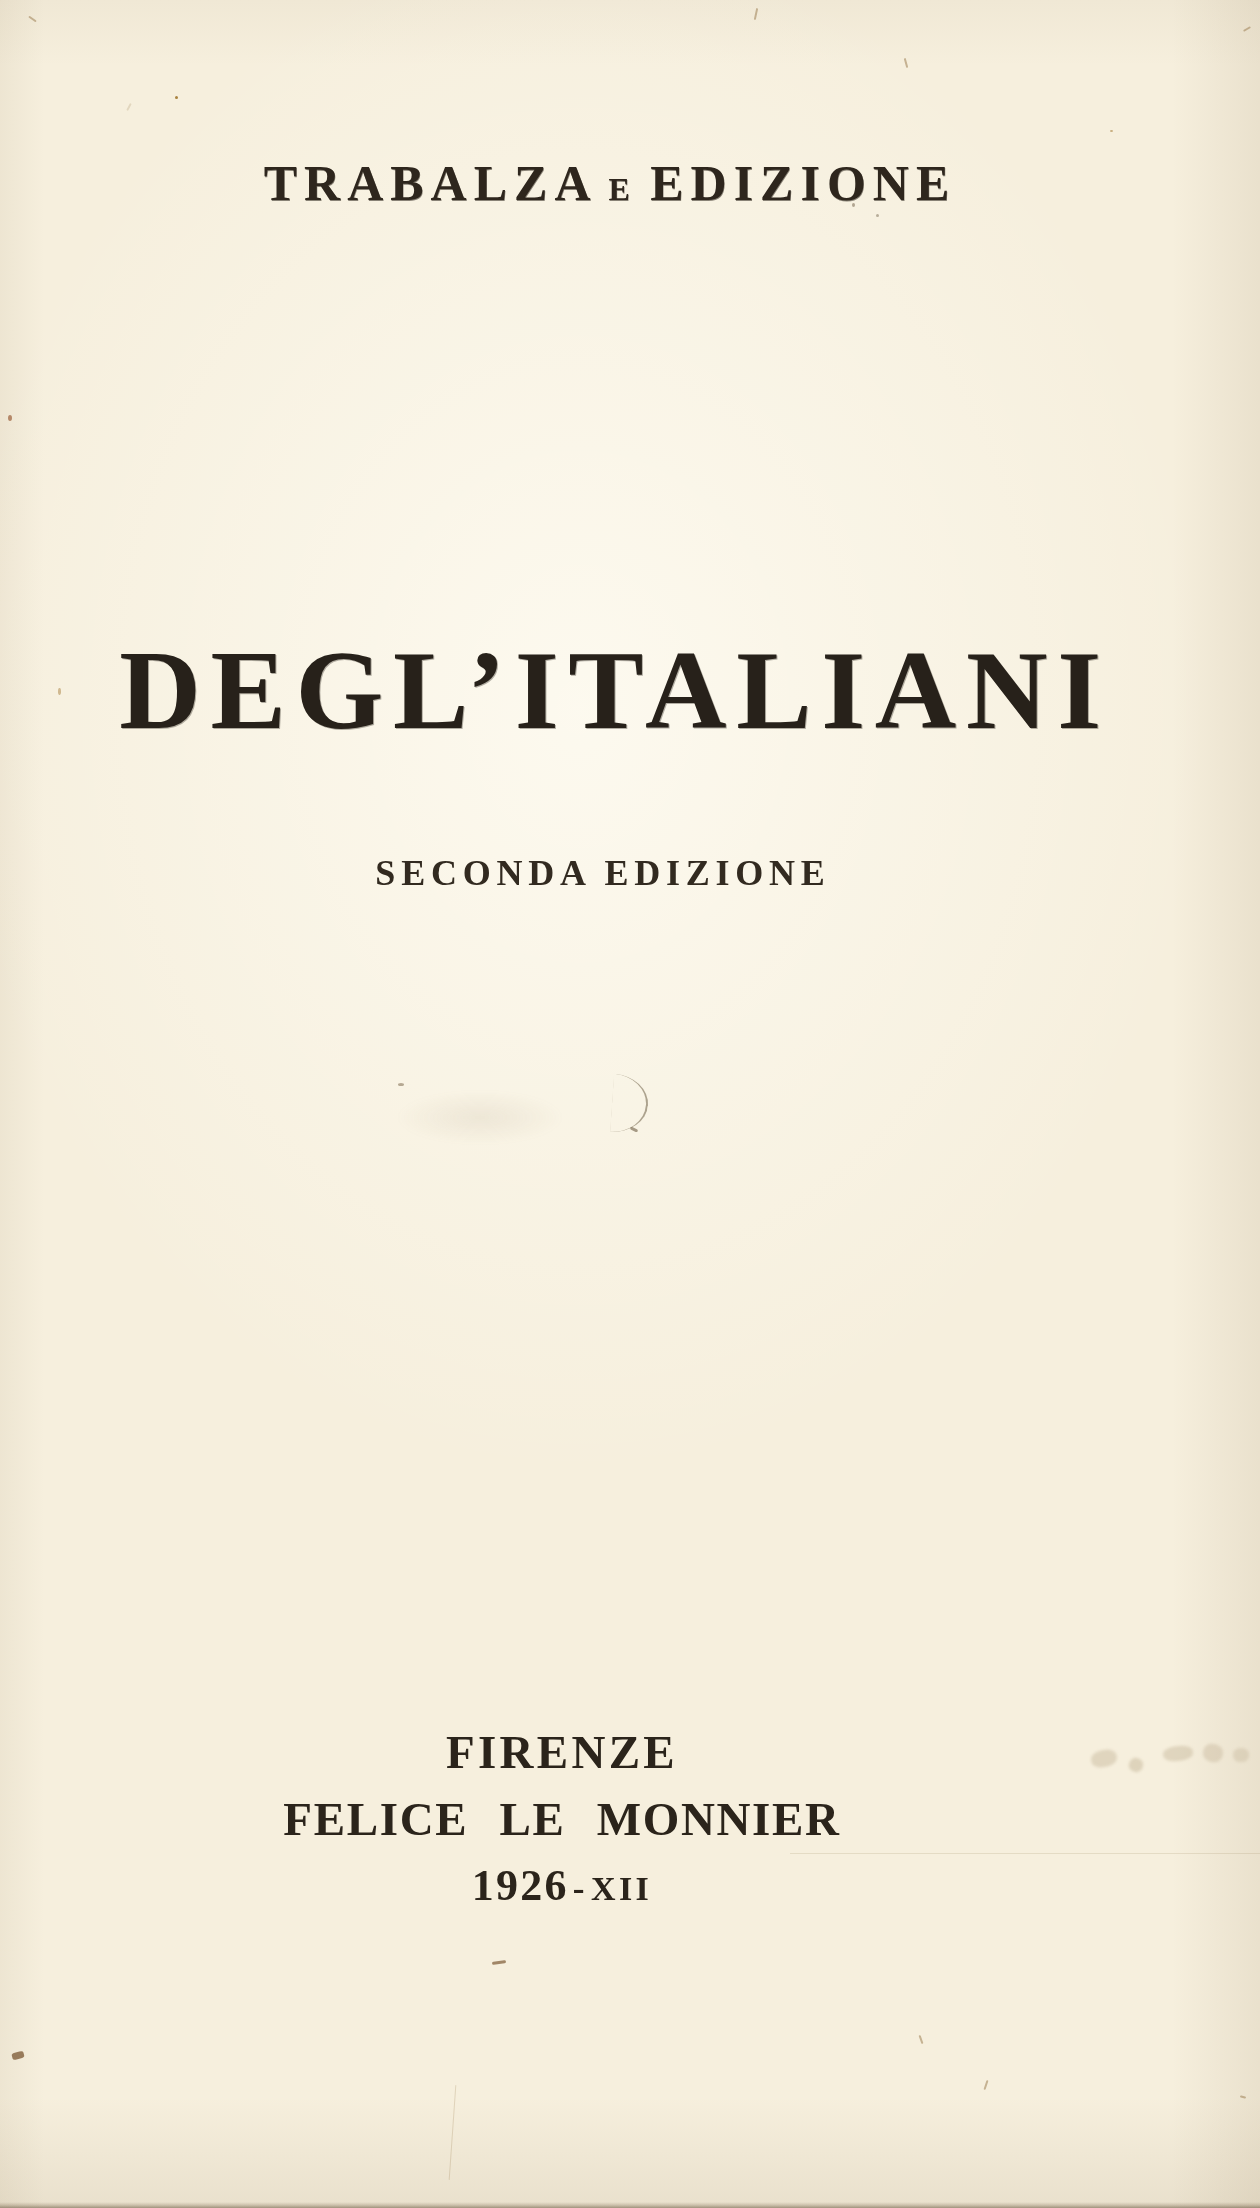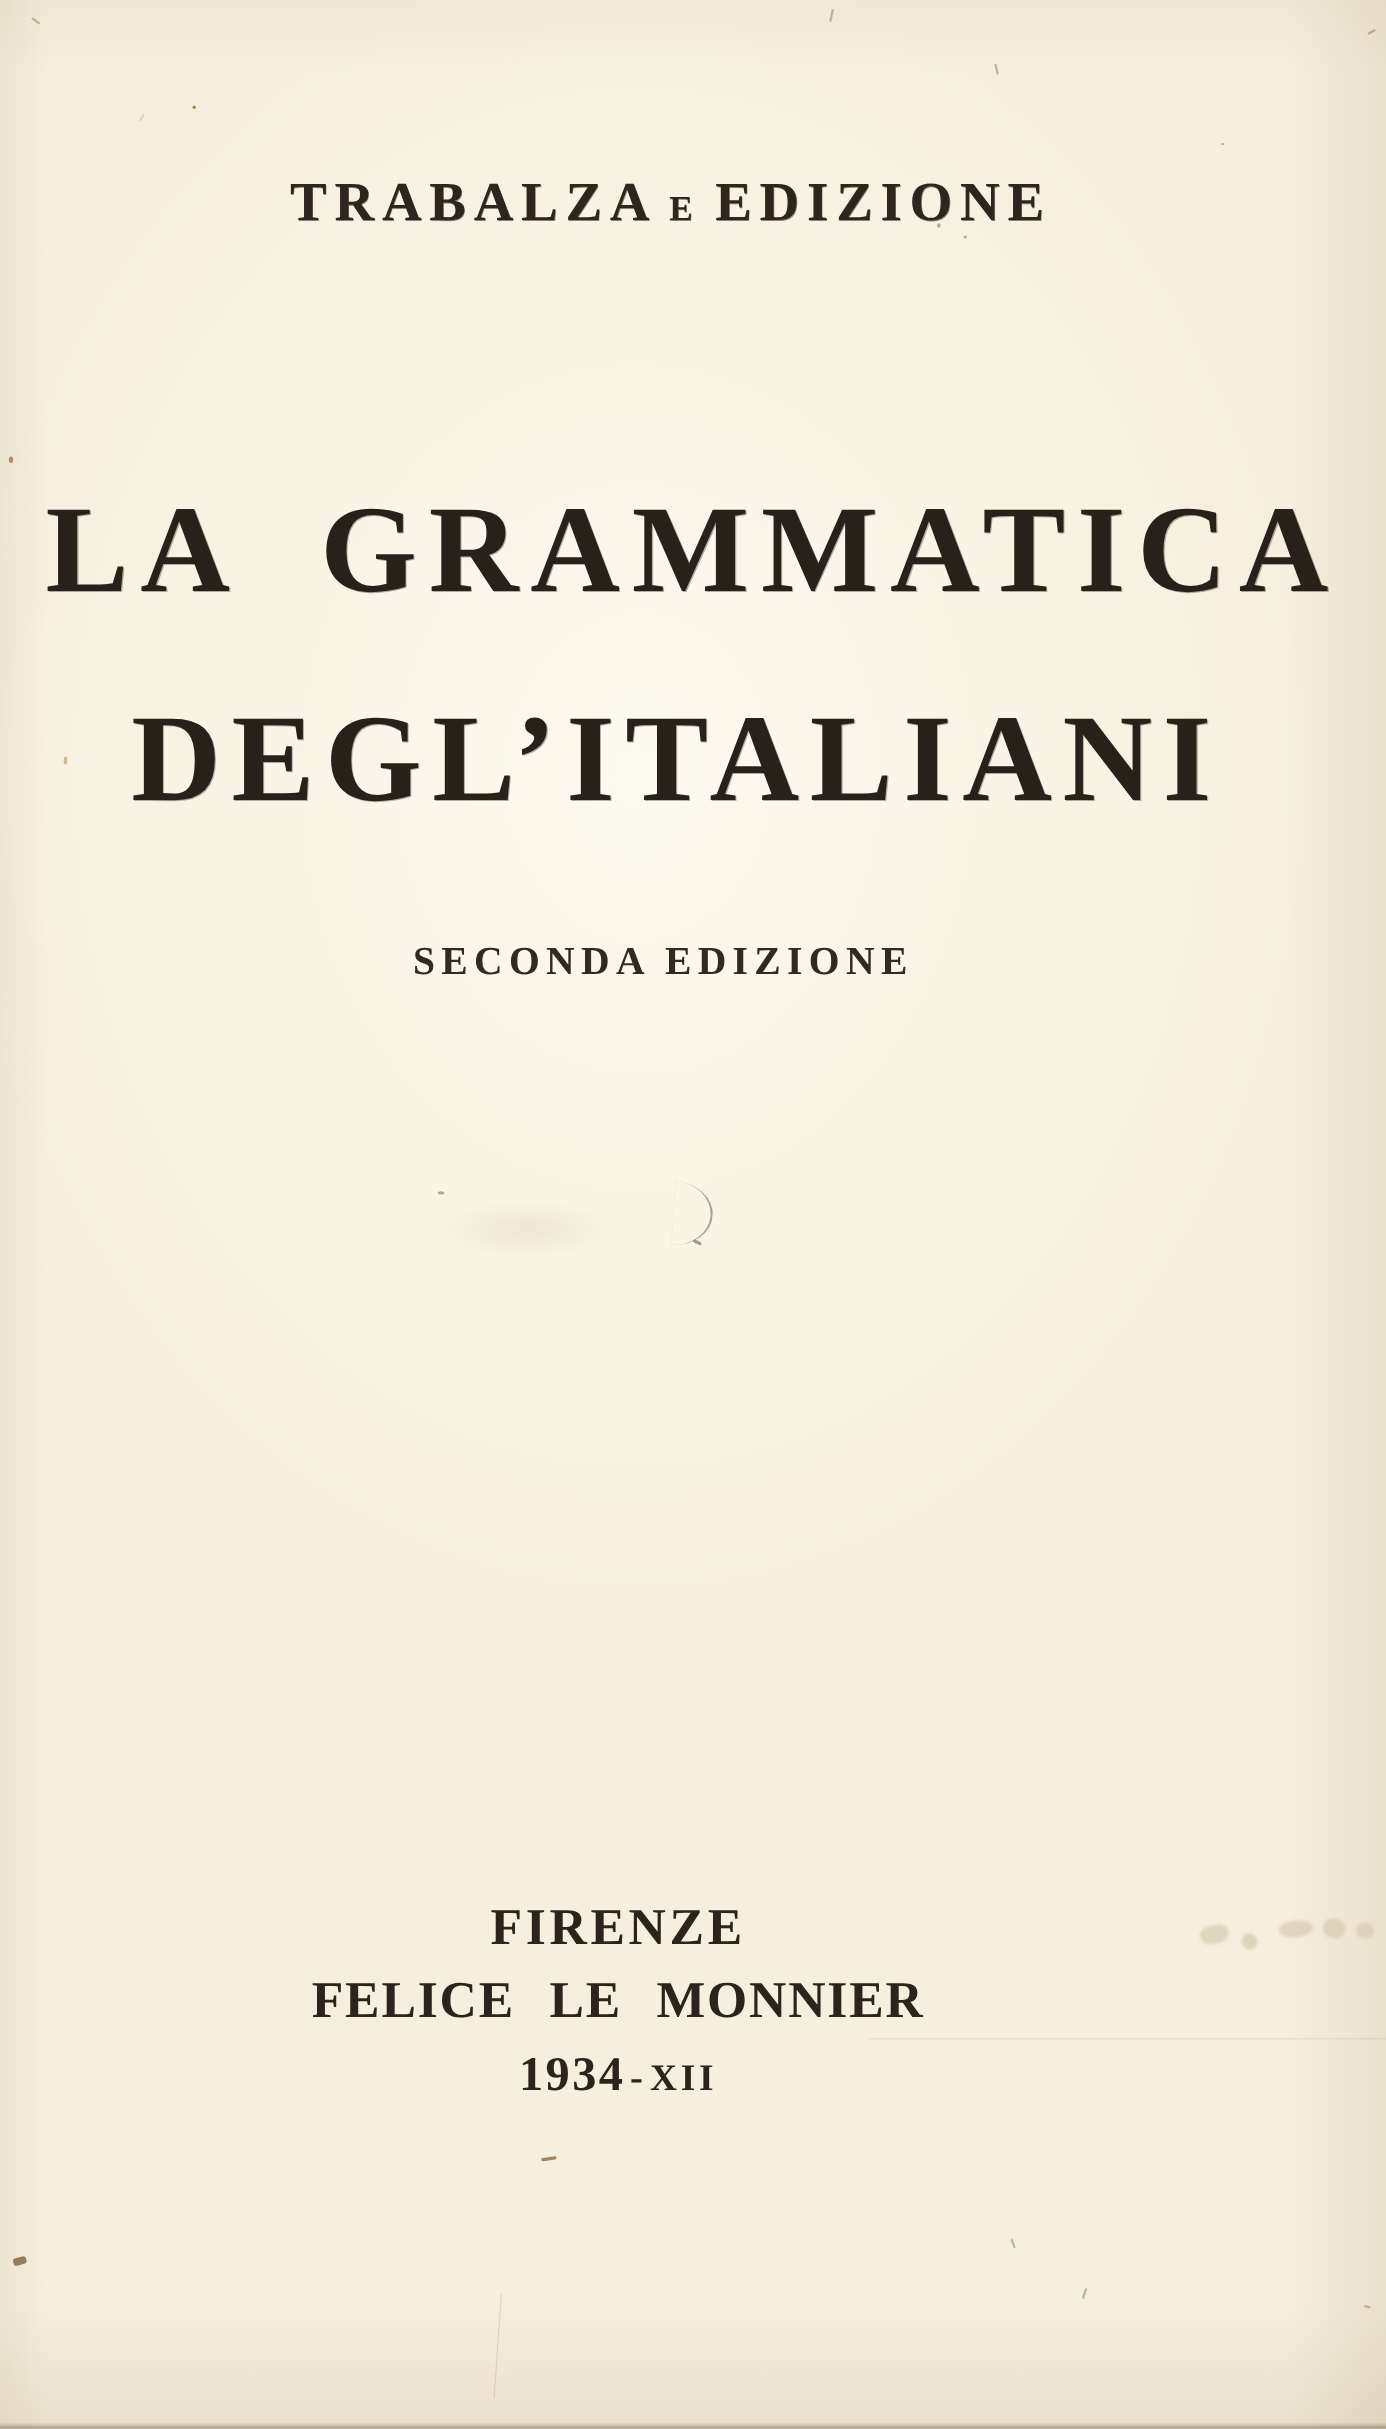--- a/index.html
+++ b/index.html
@@ -93,30 +93,29 @@
 </style>
 </head>
 <body>
 
 <div class="page">
 
   <div class="textline author-line">
     <span>TRABALZA</span><span class="conj">E</span><span>EDIZIONE</span>
   </div>
 
-  <div class="textline title-line title-1">LA GRAMMATICA</div>
   <div class="textline title-line title-2">DEGL’ITALIANI</div>
 
   <div class="textline edition-line">SECONDA EDIZIONE</div>
 
   <div class="imprint">
     <div class="line city">FIRENZE</div>
     <div class="line publisher">FELICE LE MONNIER</div>
     <div class="line year-line">
-      <span>1934</span><span class="sep">-</span><span class="roman">XII</span>
+      <span>1926</span><span class="sep">-</span><span class="roman">XII</span>
     </div>
   </div>
 
   <div class="ghost-stamp">
     <i class="g1"></i>
       <i class="g2"></i>
       <i class="g3"></i>
       <i class="g4"></i>
       <i class="g5"></i>
   </div>

